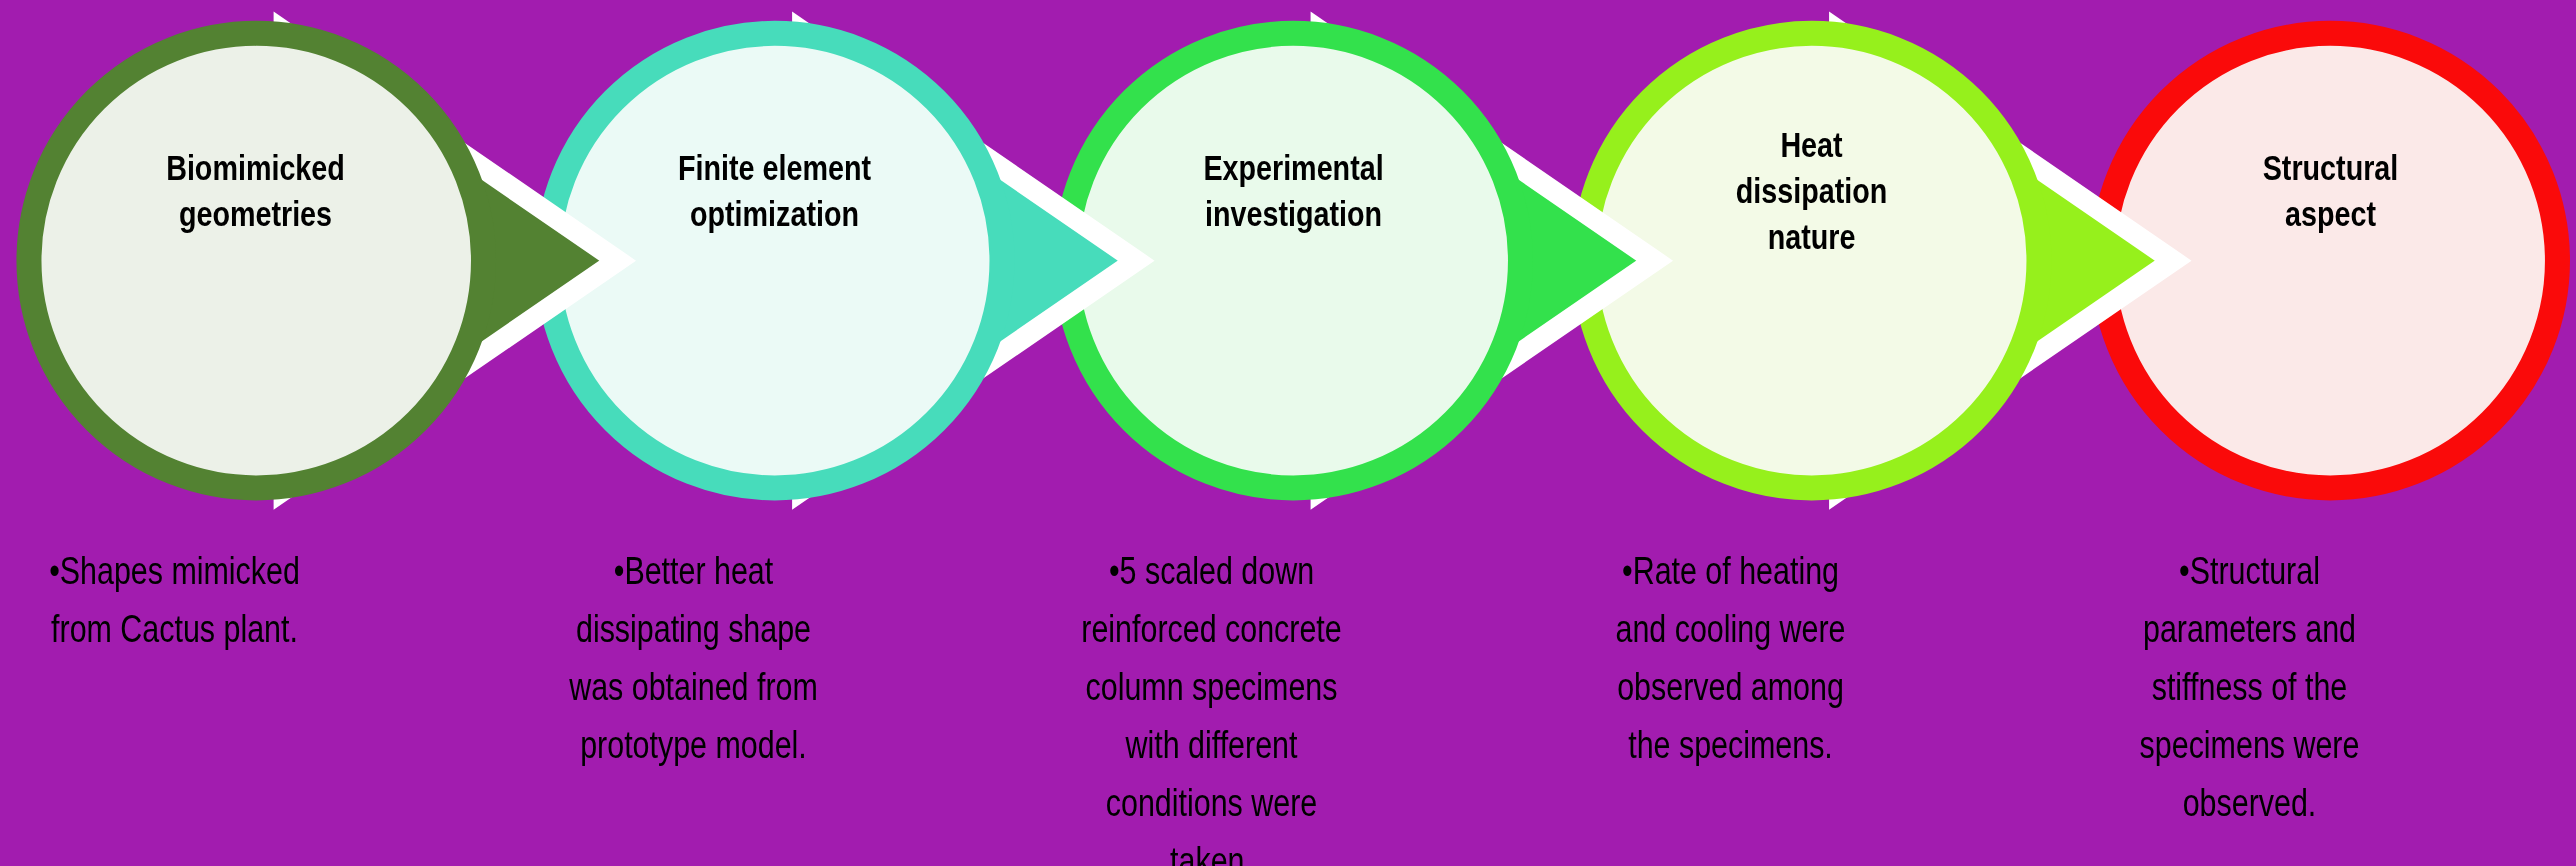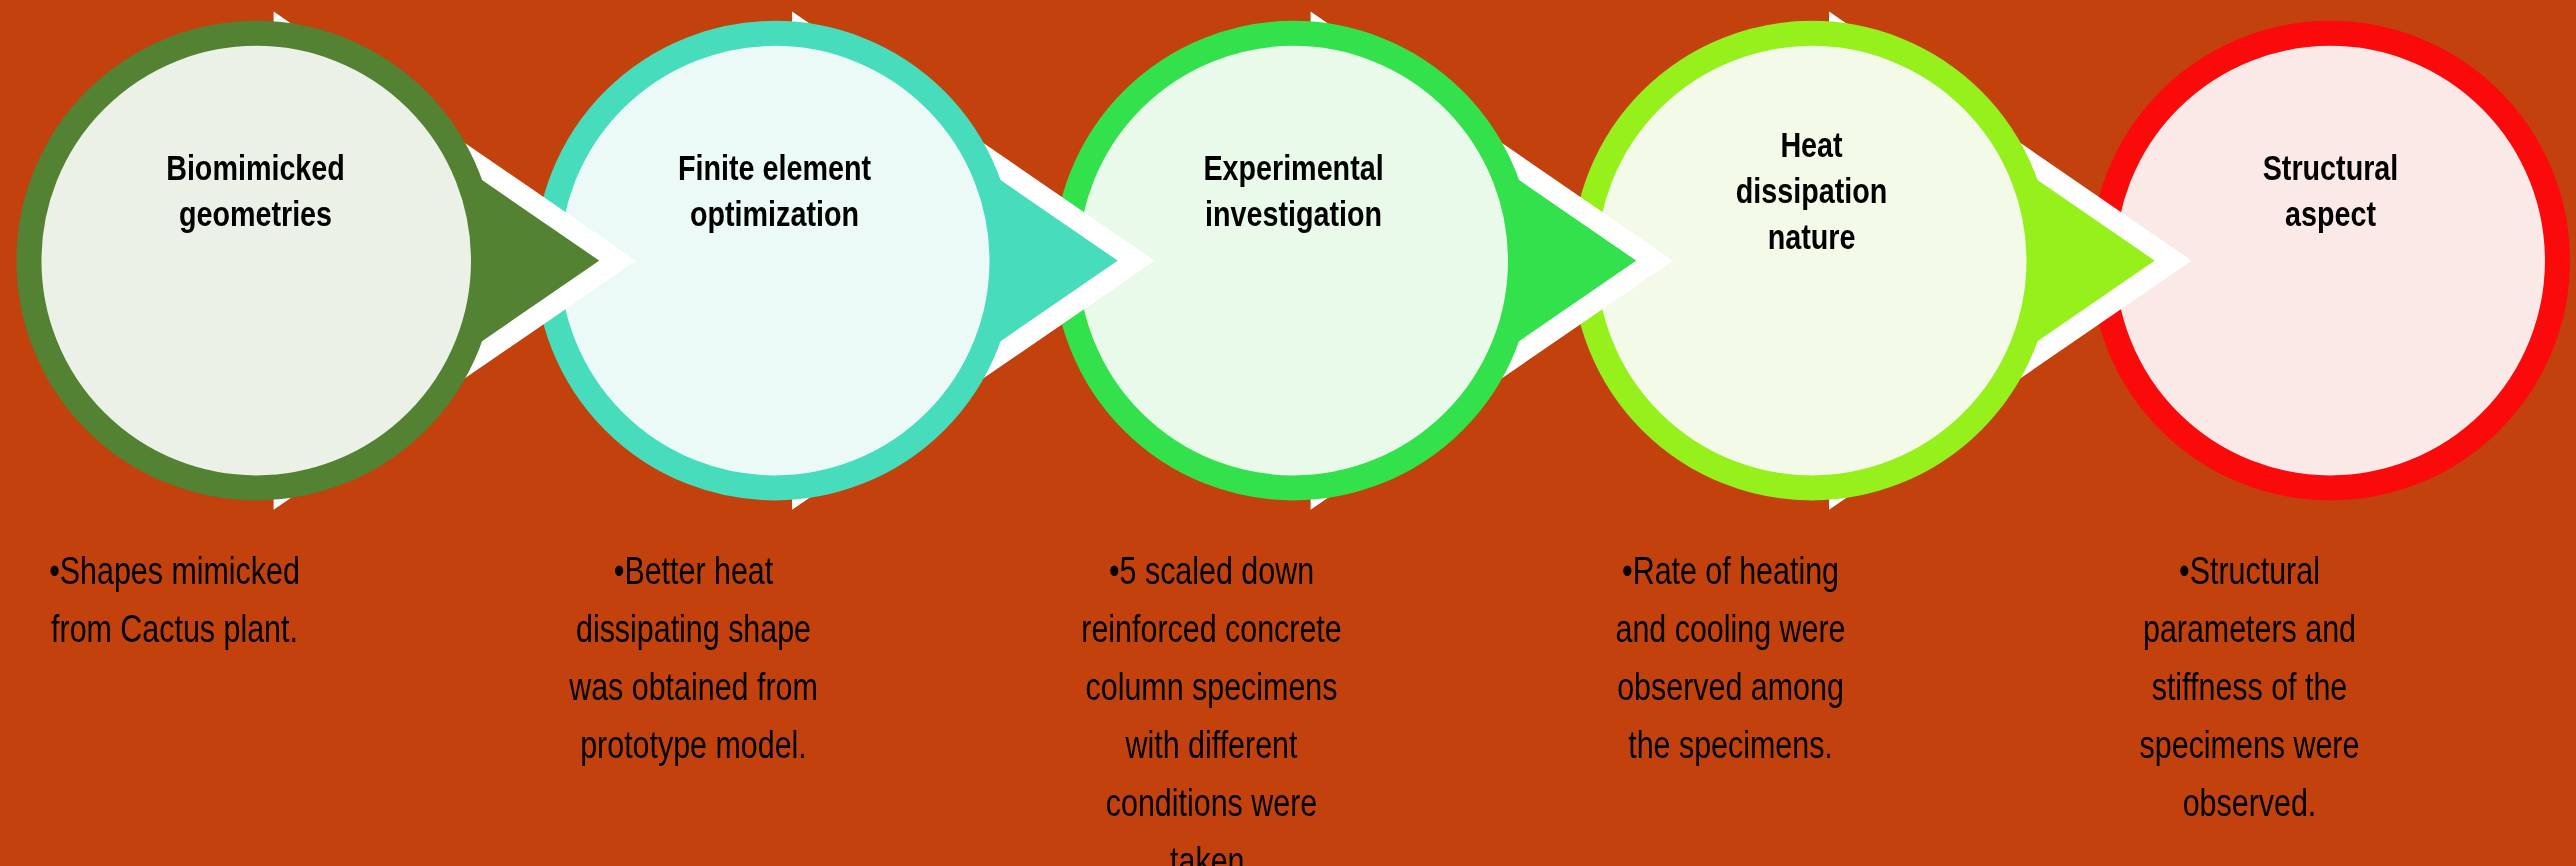--- a/index.html
+++ b/index.html
@@ -1,20 +1,20 @@
 <!DOCTYPE html>
 <html style="font-size:11px"><head>
 <meta charset="utf-8">
 <style>
   html, body { margin: 0; padding: 0; background: #ffffff; }
   .canvas {
     position: relative;
     width: 2576px;
     height: 866px;
-    background: #c2410c;
+    background: #a21caf;
     overflow: hidden;
     font-family: "Liberation Sans", sans-serif;
     color: #000000;
   }
   .shapes-svg {
     position: absolute;
     left: 0; top: 0;
     width: 2576px; height: 866px;
   }
   .step-title {

